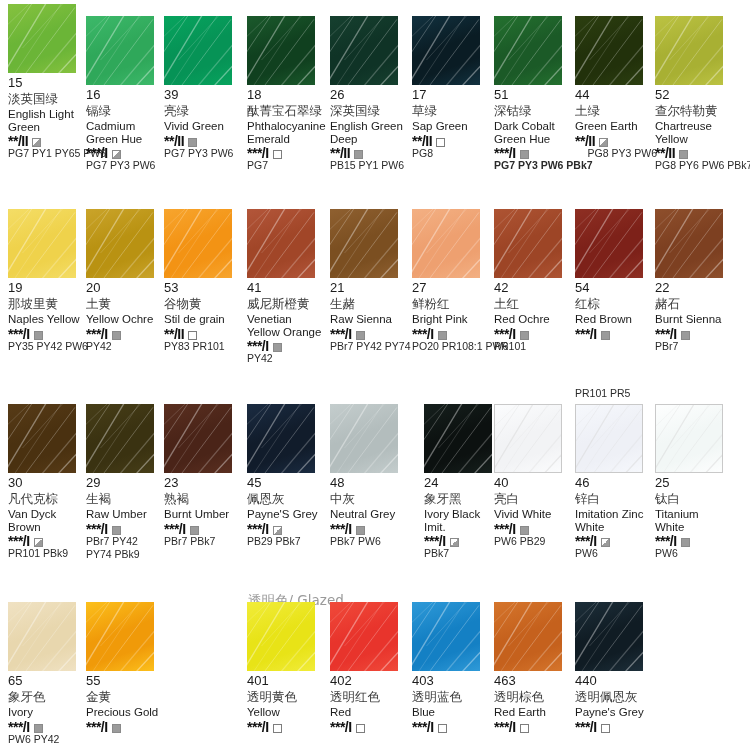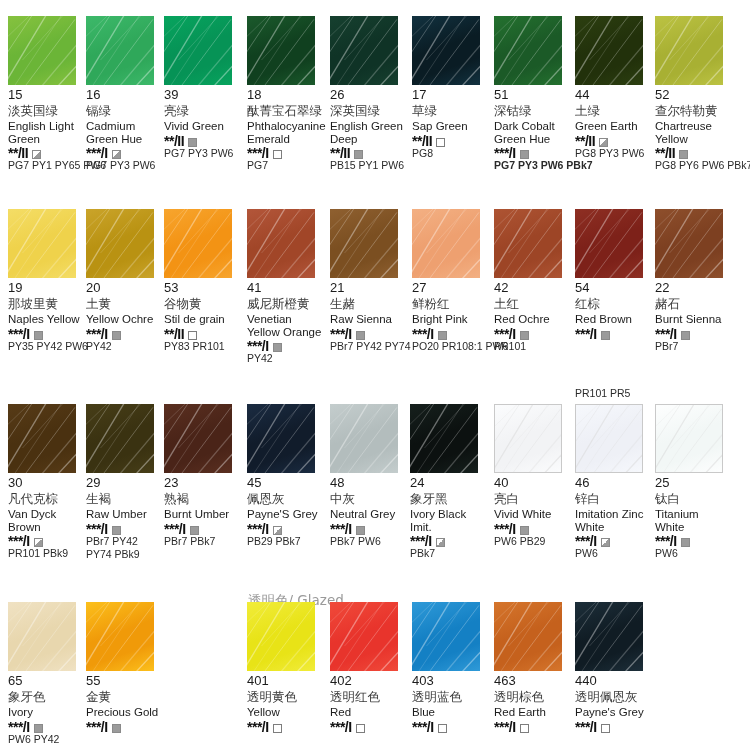--- a/index.html
+++ b/index.html
@@ -132,21 +132,21 @@
 </style>
 </head>
 <body>
 
 <div id="chart-root">
 
   <div class="glazed-header">
     <span class="gz-cn">透明色</span><span class="gz-en" id="glazed-en">/ Glazed</span>
   </div>
 
-<div class="swatch-cell" style="left: 8px; top: 16px; position: absolute;">
+<div class="swatch-cell" style="left: 8px; top: 4px; position: absolute;">
       <div class="swatch" style="background: linear-gradient(160deg, rgb(134, 194, 63) 0%, rgb(107, 181, 55) 45%, rgb(107, 181, 55) 70%, rgb(134, 194, 63) 100%);">
         <svg class="streaks" viewBox="0 0 100 100" preserveAspectRatio="none">
           <line x1="5" y1="95" x2="60" y2="5" stroke="rgba(255,255,255,0.75)" stroke-width="1.4" opacity="0.5"></line>
           <line x1="14" y1="98" x2="72" y2="12" stroke="rgba(255,255,255,0.75)" stroke-width="0.7" opacity="0.3"></line>
           <line x1="26" y1="96" x2="85" y2="18" stroke="rgba(255,255,255,0.75)" stroke-width="0.7" opacity="0.5"></line>
           <line x1="40" y1="99" x2="99" y2="30" stroke="rgba(255,255,255,0.75)" stroke-width="1.4" opacity="0.3"></line>
           <line x1="2" y1="70" x2="48" y2="2" stroke="rgba(255,255,255,0.75)" stroke-width="0.7" opacity="0.5"></line>
           <line x1="30" y1="60" x2="76" y2="10" stroke="rgba(255,255,255,0.75)" stroke-width="0.7" opacity="0.3"></line>
           <line x1="55" y1="100" x2="100" y2="52" stroke="rgba(255,255,255,0.75)" stroke-width="1.4" opacity="0.5"></line>
           <line x1="10" y1="40" x2="52" y2="0" stroke="rgba(255,255,255,0.75)" stroke-width="0.7" opacity="0.3"></line>
@@ -297,21 +297,21 @@
           <line x1="30" y1="60" x2="76" y2="10" stroke="rgba(255,255,255,0.75)" stroke-width="0.7" opacity="0.3"></line>
           <line x1="55" y1="100" x2="100" y2="52" stroke="rgba(255,255,255,0.75)" stroke-width="1.4" opacity="0.5"></line>
           <line x1="10" y1="40" x2="52" y2="0" stroke="rgba(255,255,255,0.75)" stroke-width="0.7" opacity="0.3"></line>
         </svg>
       </div>
       <div class="cell-text">
         <div class="code">44</div>
         <div class="name-cn">土绿</div>
         <div class="name-en" style="width: 76px;">Green Earth</div>
         <div class="rating-line"><span class="stars">**/II</span><span class="opacity-box half"></span></div>
-        <div class="pigments" style="width: 82px; white-space: nowrap;">PG8 PY3 PW6</div>
+        <div class="pigments" style="width: 82px; white-space: nowrap; text-align: right;">PG8 PY3 PW6</div>
       </div>
     </div>
     <div class="swatch-cell" style="left: 655px; top: 16px; position: absolute;">
       <div class="swatch" style="background: linear-gradient(160deg, rgb(188, 195, 67) 0%, rgb(168, 176, 51) 45%, rgb(168, 176, 51) 70%, rgb(188, 195, 67) 100%);">
         <svg class="streaks" viewBox="0 0 100 100" preserveAspectRatio="none">
           <line x1="5" y1="95" x2="60" y2="5" stroke="rgba(255,255,255,0.75)" stroke-width="1.4" opacity="0.5"></line>
           <line x1="14" y1="98" x2="72" y2="12" stroke="rgba(255,255,255,0.75)" stroke-width="0.7" opacity="0.3"></line>
           <line x1="26" y1="96" x2="85" y2="18" stroke="rgba(255,255,255,0.75)" stroke-width="0.7" opacity="0.5"></line>
           <line x1="40" y1="99" x2="99" y2="30" stroke="rgba(255,255,255,0.75)" stroke-width="1.4" opacity="0.3"></line>
           <line x1="2" y1="70" x2="48" y2="2" stroke="rgba(255,255,255,0.75)" stroke-width="0.7" opacity="0.5"></line>
@@ -616,21 +616,21 @@
         </svg>
       </div>
       <div class="cell-text">
         <div class="code">48</div>
         <div class="name-cn">中灰</div>
         <div class="name-en" style="width: 76px;">Neutral Grey</div>
         <div class="rating-line"><span class="stars">***/I</span><span class="opacity-box solid"></span></div>
         <div class="pigments" style="width: 82px; white-space: nowrap;">PBk7 PW6</div>
       </div>
     </div>
-    <div class="swatch-cell" style="left: 410px; top: 404px; position: absolute;">
+    <div class="swatch-cell" style="left: 424px; top: 404px; position: absolute;">
       <div class="swatch" style="background: linear-gradient(160deg, rgb(22, 32, 29) 0%, rgb(12, 17, 16) 45%, rgb(12, 17, 16) 70%, rgb(22, 32, 29) 100%);">
         <svg class="streaks" viewBox="0 0 100 100" preserveAspectRatio="none">
           <line x1="5" y1="95" x2="60" y2="5" stroke="rgba(255,255,255,0.75)" stroke-width="1.4" opacity="0.5"></line>
           <line x1="14" y1="98" x2="72" y2="12" stroke="rgba(255,255,255,0.75)" stroke-width="0.7" opacity="0.3"></line>
           <line x1="26" y1="96" x2="85" y2="18" stroke="rgba(255,255,255,0.75)" stroke-width="0.7" opacity="0.5"></line>
           <line x1="40" y1="99" x2="99" y2="30" stroke="rgba(255,255,255,0.75)" stroke-width="1.4" opacity="0.3"></line>
           <line x1="2" y1="70" x2="48" y2="2" stroke="rgba(255,255,255,0.75)" stroke-width="0.7" opacity="0.5"></line>
           <line x1="30" y1="60" x2="76" y2="10" stroke="rgba(255,255,255,0.75)" stroke-width="0.7" opacity="0.3"></line>
           <line x1="55" y1="100" x2="100" y2="52" stroke="rgba(255,255,255,0.75)" stroke-width="1.4" opacity="0.5"></line>
           <line x1="10" y1="40" x2="52" y2="0" stroke="rgba(255,255,255,0.75)" stroke-width="0.7" opacity="0.3"></line>

